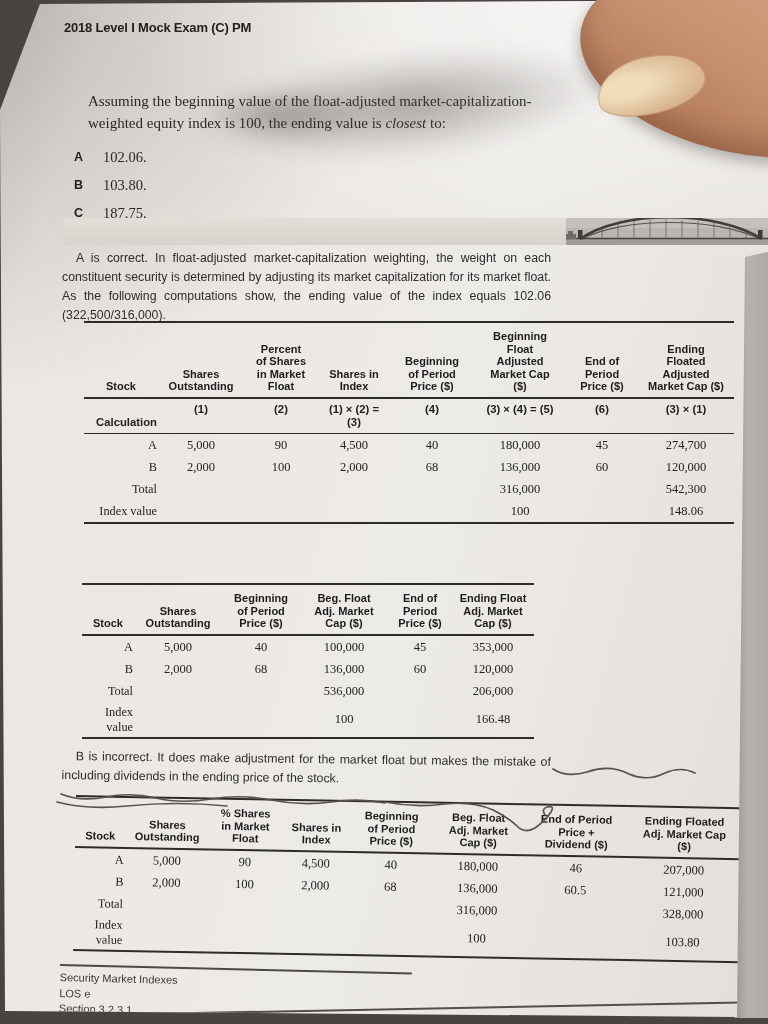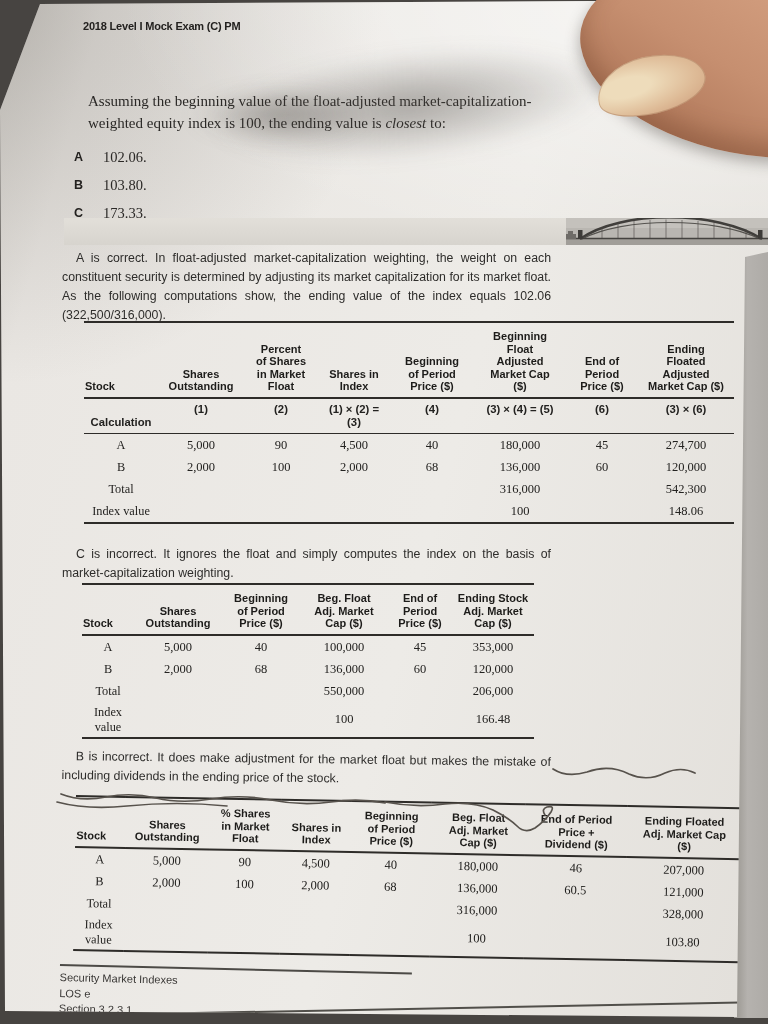--- a/index.html
+++ b/index.html
@@ -6,45 +6,45 @@
   .photo{position:relative;width:768px;height:1024px;background:#474441;overflow:hidden;
          font-family:"Liberation Sans",sans-serif;}
   .edge-strip{position:absolute;left:734px;top:248px;width:34px;height:770px;
          background:linear-gradient(90deg,#98958f,#b5b2ae 40%,#aeaba7);}
   .page{position:absolute;inset:0;
         clip-path:polygon(40px 4px,768px 0px,768px 252px,745px 257px,737px 1017px,5px 1011px,0px 110px);
         background:
           radial-gradient(900px 420px at 88% 0%,rgba(255,255,255,0.55),rgba(255,255,255,0) 62%),
           radial-gradient(700px 700px at 0% 0%,rgba(90,85,78,0.28),rgba(90,85,78,0) 55%),
           linear-gradient(105deg,#d9d6d1,#eae7e3 10%,#edebe7 55%,#e2dfda 100%);}
-  .hdr{position:absolute;left:64px;top:20px;font-weight:bold;font-size:11px;
-       letter-spacing:-0.2px;color:#23211f;margin-left:19px;}
+  .hdr{position:absolute;left:64px;top:20px;font-weight:bold;font-size:13px;
+       letter-spacing:-0.2px;color:#23211f;}
   .question{position:absolute;left:88px;top:90px;width:492px;
        font-family:"Liberation Serif",serif;font-size:15px;line-height:22px;color:#2a2826;}
   .options{position:absolute;left:74px;top:143px;}
   .opt{height:28px;display:flex;align-items:center;}
   .opt .letter{display:inline-block;width:29px;font-weight:bold;font-size:12.5px;color:#23211f;}
   .opt .val{font-family:"Liberation Serif",serif;font-size:14.5px;color:#2a2826;}
   .band{position:absolute;left:64px;top:218px;width:704px;height:27px;
         background:linear-gradient(180deg,#e2dfd9,#d7d4ce);}
   .bridge{position:absolute;right:0;top:0;width:202px;height:27px;}
   .para{position:absolute;width:489px;font-size:12.3px;line-height:19px;color:#2e2d2b;
         text-align:justify;text-indent:14px;}
   .para-a{left:62px;top:249px;}
   .para-c{left:62px;top:545px;}
   .para-b{left:62px;top:747px;transform:rotate(0.7deg);transform-origin:left top;}
   table.ftable{position:absolute;border-collapse:collapse;table-layout:fixed;
         border-top:2.5px solid #2e2c29;border-bottom:2.5px solid #2e2c29;}
   .ftable th{font-weight:bold;font-size:11px;line-height:12.5px;color:#1d1c1a;
         text-align:center;vertical-align:bottom;white-space:pre-line;padding:7px 1px 4px;}
-  .ftable th.first{text-align:left;}
+  .ftable th.first{text-align:center;}
   .ftable thead tr{border-bottom:2.5px solid #2e2c29;}
   .ftable td{font-family:"Liberation Serif",serif;font-size:12.5px;color:#232220;
         text-align:center;padding:3px 1px 2px;height:17px;vertical-align:middle;}
-  .ftable td.first{text-align:center;font-size:12.3px;}
+  .ftable td.first{text-align:right;font-size:12.3px;}
   .ftable tr.calc-row{border-bottom:1.5px solid #2e2c29;}
   .ftable tr.calc-row td{font-family:"Liberation Sans",sans-serif;font-weight:bold;
         font-size:11.3px;line-height:13px;white-space:pre-line;vertical-align:top;padding:4px 1px;}
   .ftable tr.calc-row td.first{vertical-align:bottom;}
   #t1{left:84px;top:321px;width:650px;}
   #t2{left:82px;top:583px;width:452px;}
   #t3{left:76px;top:795px;width:666px;transform:rotate(1.05deg);transform-origin:left top;}
   .squiggles{position:absolute;left:55px;top:757px;width:690px;height:80px;z-index:5;pointer-events:none;}
   .footer{position:absolute;left:60px;top:964px;width:370px;transform:rotate(1.4deg);
         transform-origin:left top;color:#383634;}
@@ -86,21 +86,21 @@
       <div class="opt">
         <span class="letter">A</span>
         <span class="val">102.06.</span>
       </div>
       <div class="opt">
         <span class="letter">B</span>
         <span class="val">103.80.</span>
       </div>
       <div class="opt">
         <span class="letter">C</span>
-        <span class="val">173.33.</span>
+        <span class="val">187.75.</span>
       </div>
     </div>
 
     <div class="band">
       <svg class="bridge" viewBox="0 0 202 27" preserveAspectRatio="none">
         <rect x="0" y="0" width="202" height="27" fill="#b9b6b1"></rect>
         <rect x="0" y="0" width="202" height="10" fill="#c4c1bc"></rect>
         <rect x="0" y="21" width="202" height="6" fill="#a19e99"></rect>
         <path d="M14 21 C 55 -8, 150 -8, 196 21" fill="none" stroke="#403e3b" stroke-width="2.6"></path>
         <path d="M16 21 C 57 -1, 149 -1, 194 21" fill="none" stroke="#55534f" stroke-width="1.1"></path>
@@ -167,21 +167,21 @@
       <tbody>
           <tr class="calc-row">
             <td class="first">Calculation</td>
             <td>(1)</td>
             <td>(2)</td>
             <td>(1) × (2) =
 (3)</td>
             <td>(4)</td>
             <td>(3) × (4) = (5)</td>
             <td>(6)</td>
-            <td>(3) × (6)</td>
+            <td>(3) × (1)</td>
           </tr>
           <tr>
             <td class="first">A</td>
             <td>5,000</td>
             <td>90</td>
             <td>4,500</td>
             <td>40</td>
             <td>180,000</td>
             <td>45</td>
             <td>274,700</td>
@@ -212,21 +212,20 @@
             <td></td>
             <td></td>
             <td></td>
             <td>100</td>
             <td></td>
             <td>148.06</td>
           </tr>
         </tbody>
     </table>
 
-    <div class="para para-c">C is incorrect. It ignores the float and simply computes the index on the basis of market-capitalization weighting.</div>
 
     <table class="ftable" id="t2">
       <colgroup>
           <col style="width:52px">
           <col style="width:88px">
           <col style="width:78px">
           <col style="width:88px">
           <col style="width:64px">
           <col style="width:82px">
         </colgroup>
@@ -237,21 +236,21 @@
 Outstanding</th>
             <th>Beginning
 of Period
 Price ($)</th>
             <th>Beg. Float
 Adj. Market
 Cap ($)</th>
             <th>End of
 Period
 Price ($)</th>
-            <th>Ending Stock
+            <th>Ending Float
 Adj. Market
 Cap ($)</th>
           </tr>
         </thead>
       <tbody>
           <tr>
             <td class="first">A</td>
             <td>5,000</td>
             <td>40</td>
             <td>100,000</td>
@@ -263,21 +262,21 @@
             <td>2,000</td>
             <td>68</td>
             <td>136,000</td>
             <td>60</td>
             <td>120,000</td>
           </tr>
           <tr>
             <td class="first">Total</td>
             <td></td>
             <td></td>
-            <td>550,000</td>
+            <td>536,000</td>
             <td></td>
             <td>206,000</td>
           </tr>
           <tr>
             <td class="first">Index value</td>
             <td></td>
             <td></td>
             <td>100</td>
             <td></td>
             <td>166.48</td>

